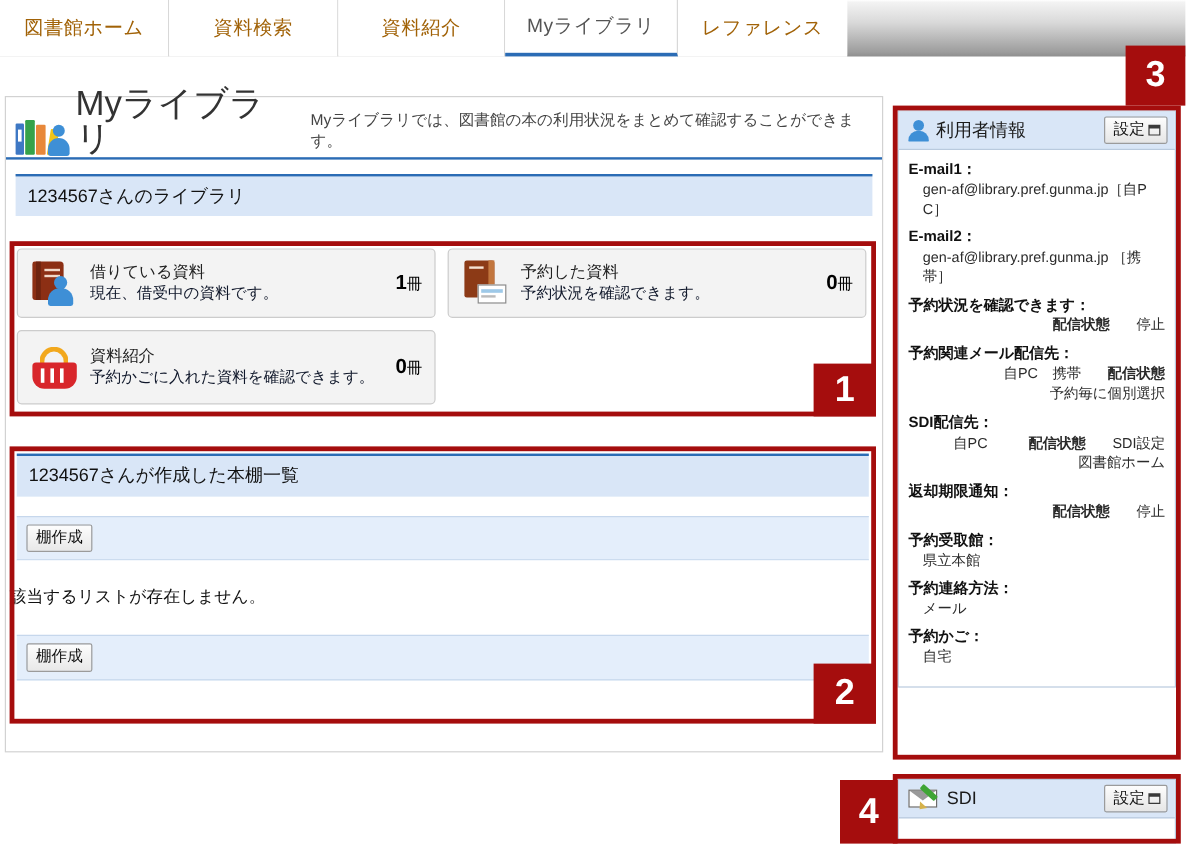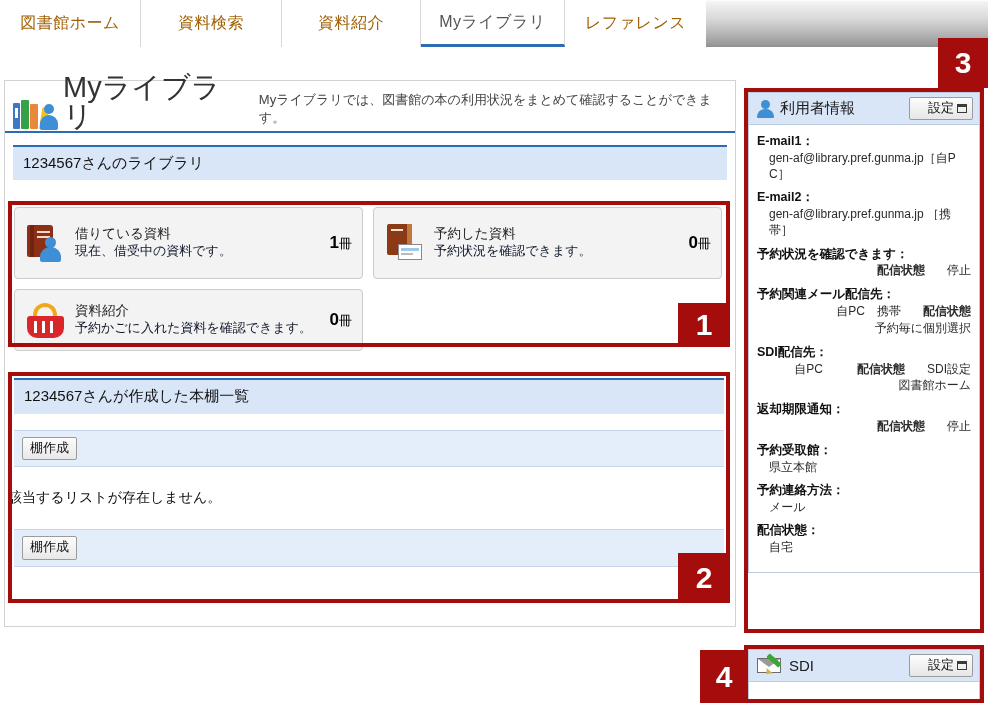--- a/index.html
+++ b/index.html
@@ -154,21 +154,21 @@
     width: 710px;
   }
   .card-row { display: flex; gap: 10px; margin-bottom: 10px; }
   .card {
     position: relative;
     display: flex;
     align-items: center;
     background: #f3f3f3;
     border: 1px solid #cccccc;
     border-radius: 4px;
-    height: 72px;
+    height: 58px;
     padding: 0 10px;
     width: 349px;
   }
   .card.tall { height: 62px; }
   .card-ico { width: 42px; height: 42px; flex: 0 0 auto; position: relative; margin-right: 8px; }
   .card-txt { flex: 1 1 auto; min-width: 0; }
   .card-t { font-size: 13.5px; color: #222; line-height: 1.25; }
   .card-d { font-size: 13px; color: #0f172a; line-height: 1.25; }
   .card-n { flex: 0 0 auto; font-size: 13px; color: #000; padding-left: 6px; white-space: nowrap; }
   .card-n b { font-size: 17px; font-weight: bold; }
@@ -261,21 +261,21 @@
   .ic-mail-flap { position: absolute; left: 1px; top: 2px; width: 0; height: 0; border-left: 11px solid transparent; border-right: 11px solid transparent; border-top: 8px solid #9a9a9a; }
   .ic-mail-pen { position: absolute; left: 9px; top: 1px; width: 16px; height: 5px; background: #3fa535; transform: rotate(42deg); border-radius: 1px; }
   .ic-mail-tip { position: absolute; left: 7px; top: 13px; width: 0; height: 0; border-left: 4px solid transparent; border-right: 4px solid transparent; border-top: 5px solid #d6b24a; transform: rotate(42deg); }
 
   .set-btn {
     font-size: 13px;
     color: #111;
     background: linear-gradient(to bottom, #fdfdfd, #e6e6e6);
     border: 1px solid #9b9b9b;
     border-radius: 2px;
-    padding: 2px 5px 3px 18px;
+    padding: 2px 5px 3px 7px;
     line-height: 1.2;
     display: flex;
     align-items: center;
     gap: 3px;
     flex: 0 0 auto;
   }
   .ext-ico {
     display: inline-block;
     width: 10px; height: 9px;
     border: 1.5px solid #3a3a3a;
@@ -482,21 +482,21 @@
         <div class="fld-label">予約受取館：</div>
         <div class="fld-value">県立本館</div>
       </div>
 
       <div class="fld">
         <div class="fld-label">予約連絡方法：</div>
         <div class="fld-value">メール</div>
       </div>
 
       <div class="fld">
-        <div class="fld-label">配信状態：</div>
+        <div class="fld-label">予約かご：</div>
         <div class="fld-value">自宅</div>
       </div>
 
     </div>
   </div>
 
   <div class="side2">
     <div class="side-head">
       <span class="ic-mail">
         <span class="ic-mail-env"></span>

